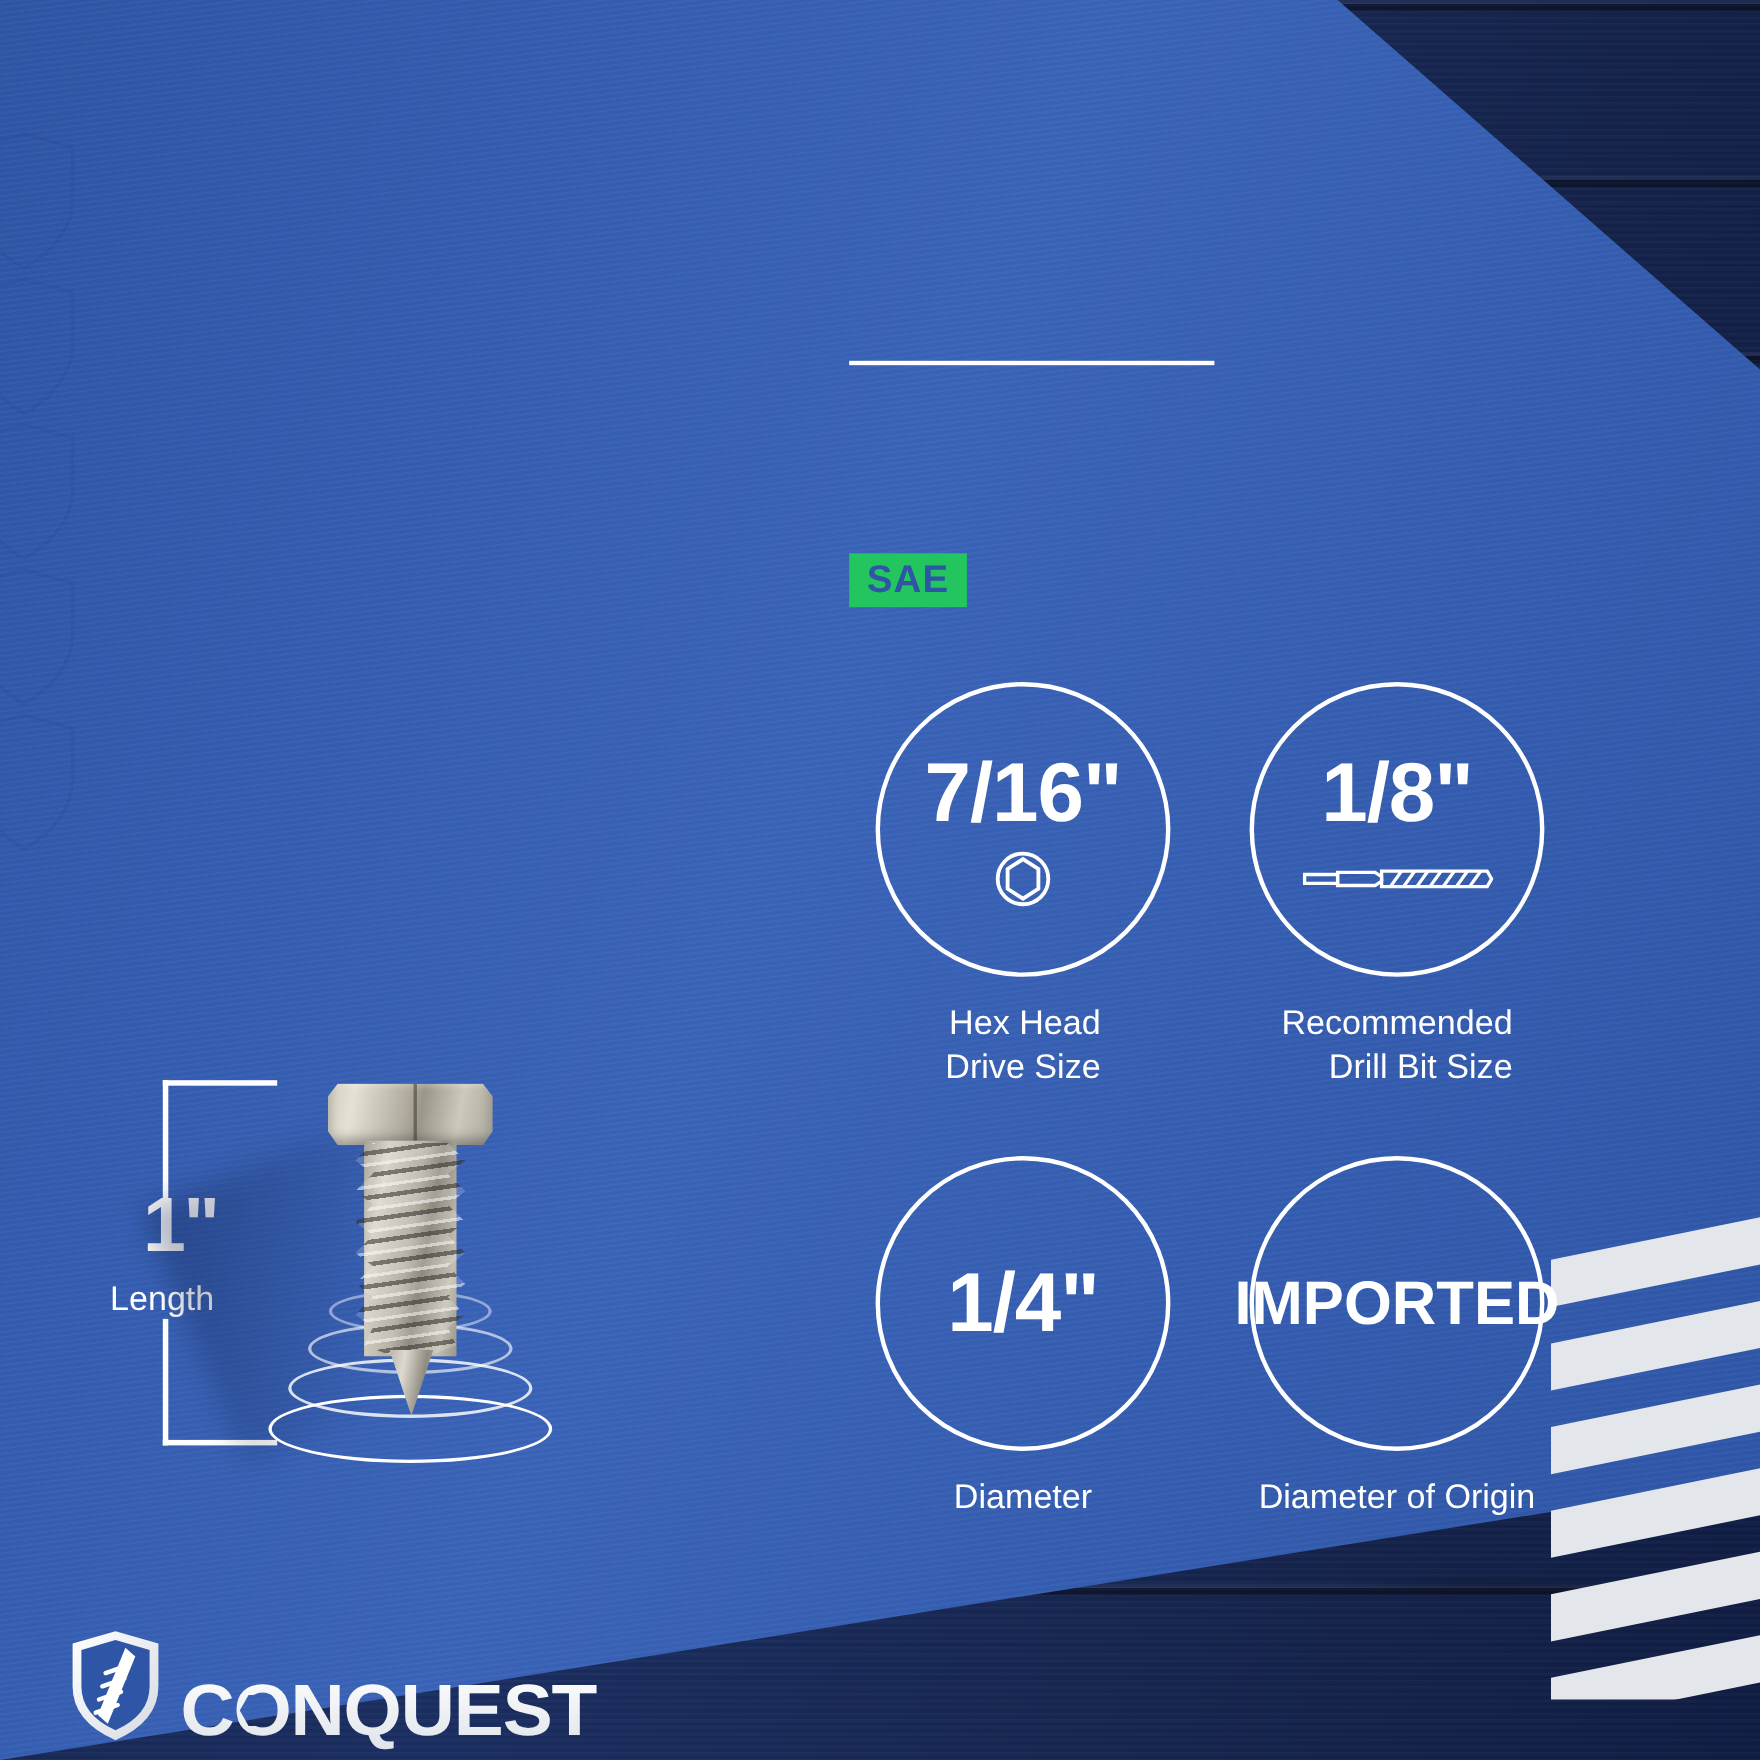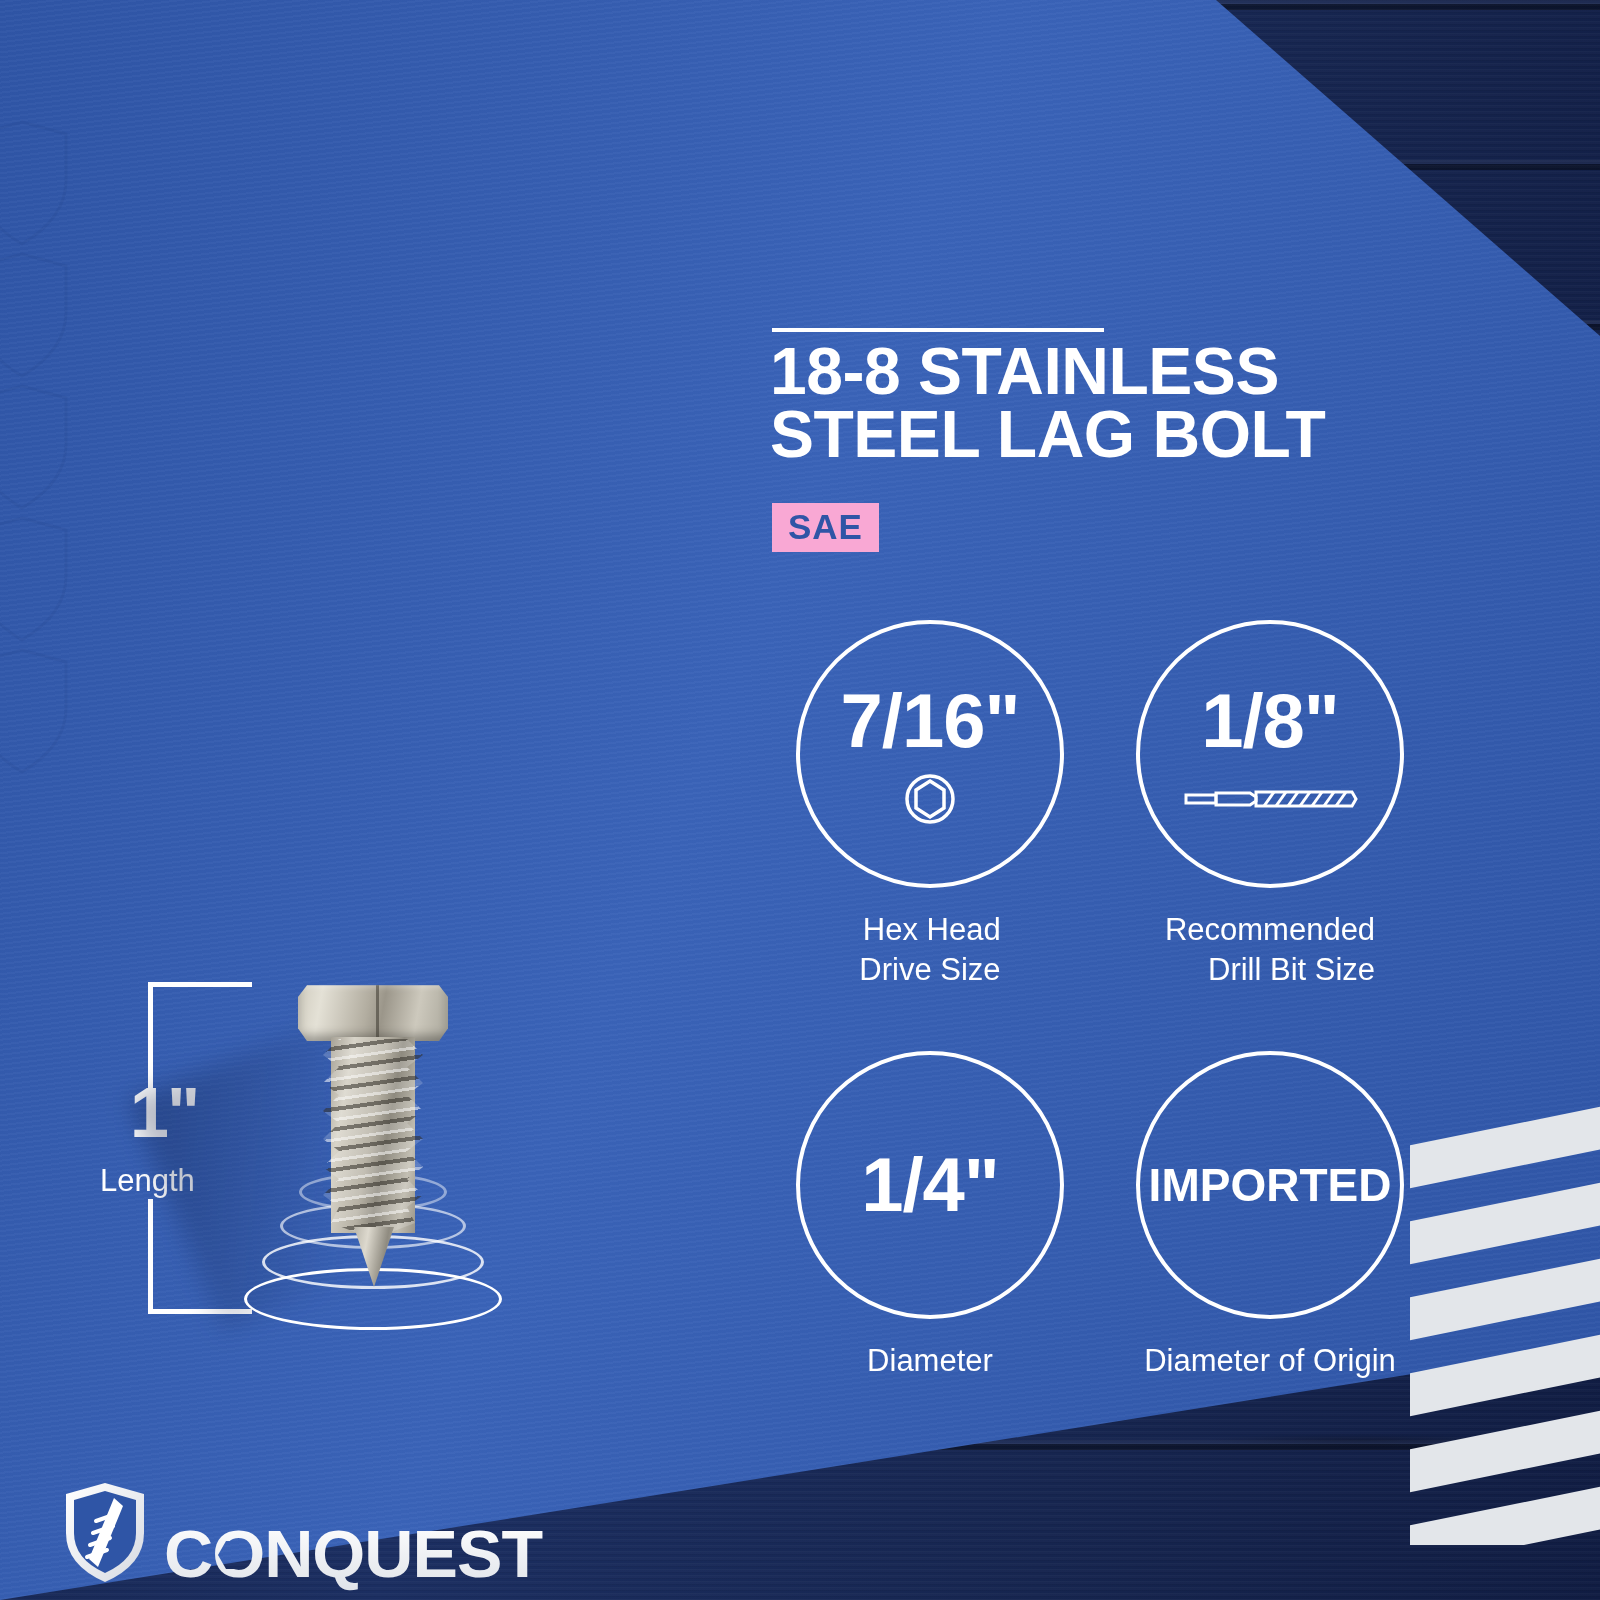--- a/index.html
+++ b/index.html
@@ -137,37 +137,37 @@
     position:absolute; left:772px; top:265px; color:#fff;
     font-size:46px; font-weight:400; letter-spacing:1.5px; line-height:1;
   }
   .rule{ position:absolute; left:772px; top:328px; width:332px; height:4px; background:#fff; }
   .title{
     position:absolute; left:770px; top:340px; width:640px; color:#fff;
     font-size:66px; font-weight:700; line-height:0.95; letter-spacing:-0.5px;
     text-transform:uppercase;
   }
   .sae{
-    position:absolute; left:772px; top:503px; background:#f9a8d4; color:#2f55a6;
+    position:absolute; left:772px; top:503px; background:#22c55e; color:#2f55a6;
     font-size:35px; font-weight:700; letter-spacing:1px;
     padding:6px 16px 8px 16px; line-height:1;
   }
 
   .specs{ position:absolute; left:760px; top:620px; width:680px; }
   .specrow{ display:flex; }
   .spec{ width:340px; display:flex; flex-direction:column; align-items:center; }
   .circle{
     width:268px; height:268px; border:4px solid #fff; border-radius:50%;
     display:flex; flex-direction:column; align-items:center; justify-content:center;
     position:relative;
   }
   .spec-val{
     color:#fff; font-size:76px; font-weight:700; letter-spacing:-1px; line-height:1;
   }
-  .spec-val.small{ font-size:46px; letter-spacing:0px; }
+  .spec-val.small{ font-size:56px; letter-spacing:0px; }
   .spec-icon{ margin-top:14px; height:52px; display:flex; align-items:center; }
   .spec-lab{
     margin-top:22px; color:#fff; font-size:31px; font-weight:400;
     text-align:right; line-height:1.28; max-width:300px;
   }
   .gap{ height:62px; }
 
   
   .logo{ position:absolute; left:62px; top:1475px; display:flex; align-items:center; }
   .logo svg{ display:block; }
@@ -243,21 +243,20 @@
     </div>
     <div class="bolt">
       <div class="bhead"></div>
       <div class="bshank"></div>
       <div class="bthreads"></div>
       <div class="btip"></div>
     </div>
   </div>
 
   <div class="rule"></div>
-  <h1 class="title">18-8 STAINLESS STEEL LAG BOLT</h1>
   <div class="sae">SAE</div>
 
   <div class="specs" id="specs">
       <div class="specrow">
         <div class="spec">
           <div class="circle">
             <div class="spec-val">7/16"</div>
             <div class="spec-icon">
               <svg width="52" height="52" viewBox="0 0 52 52">
                 <circle cx="26" cy="26" r="23" fill="none" stroke="#fff" stroke-width="3.5"></circle>

